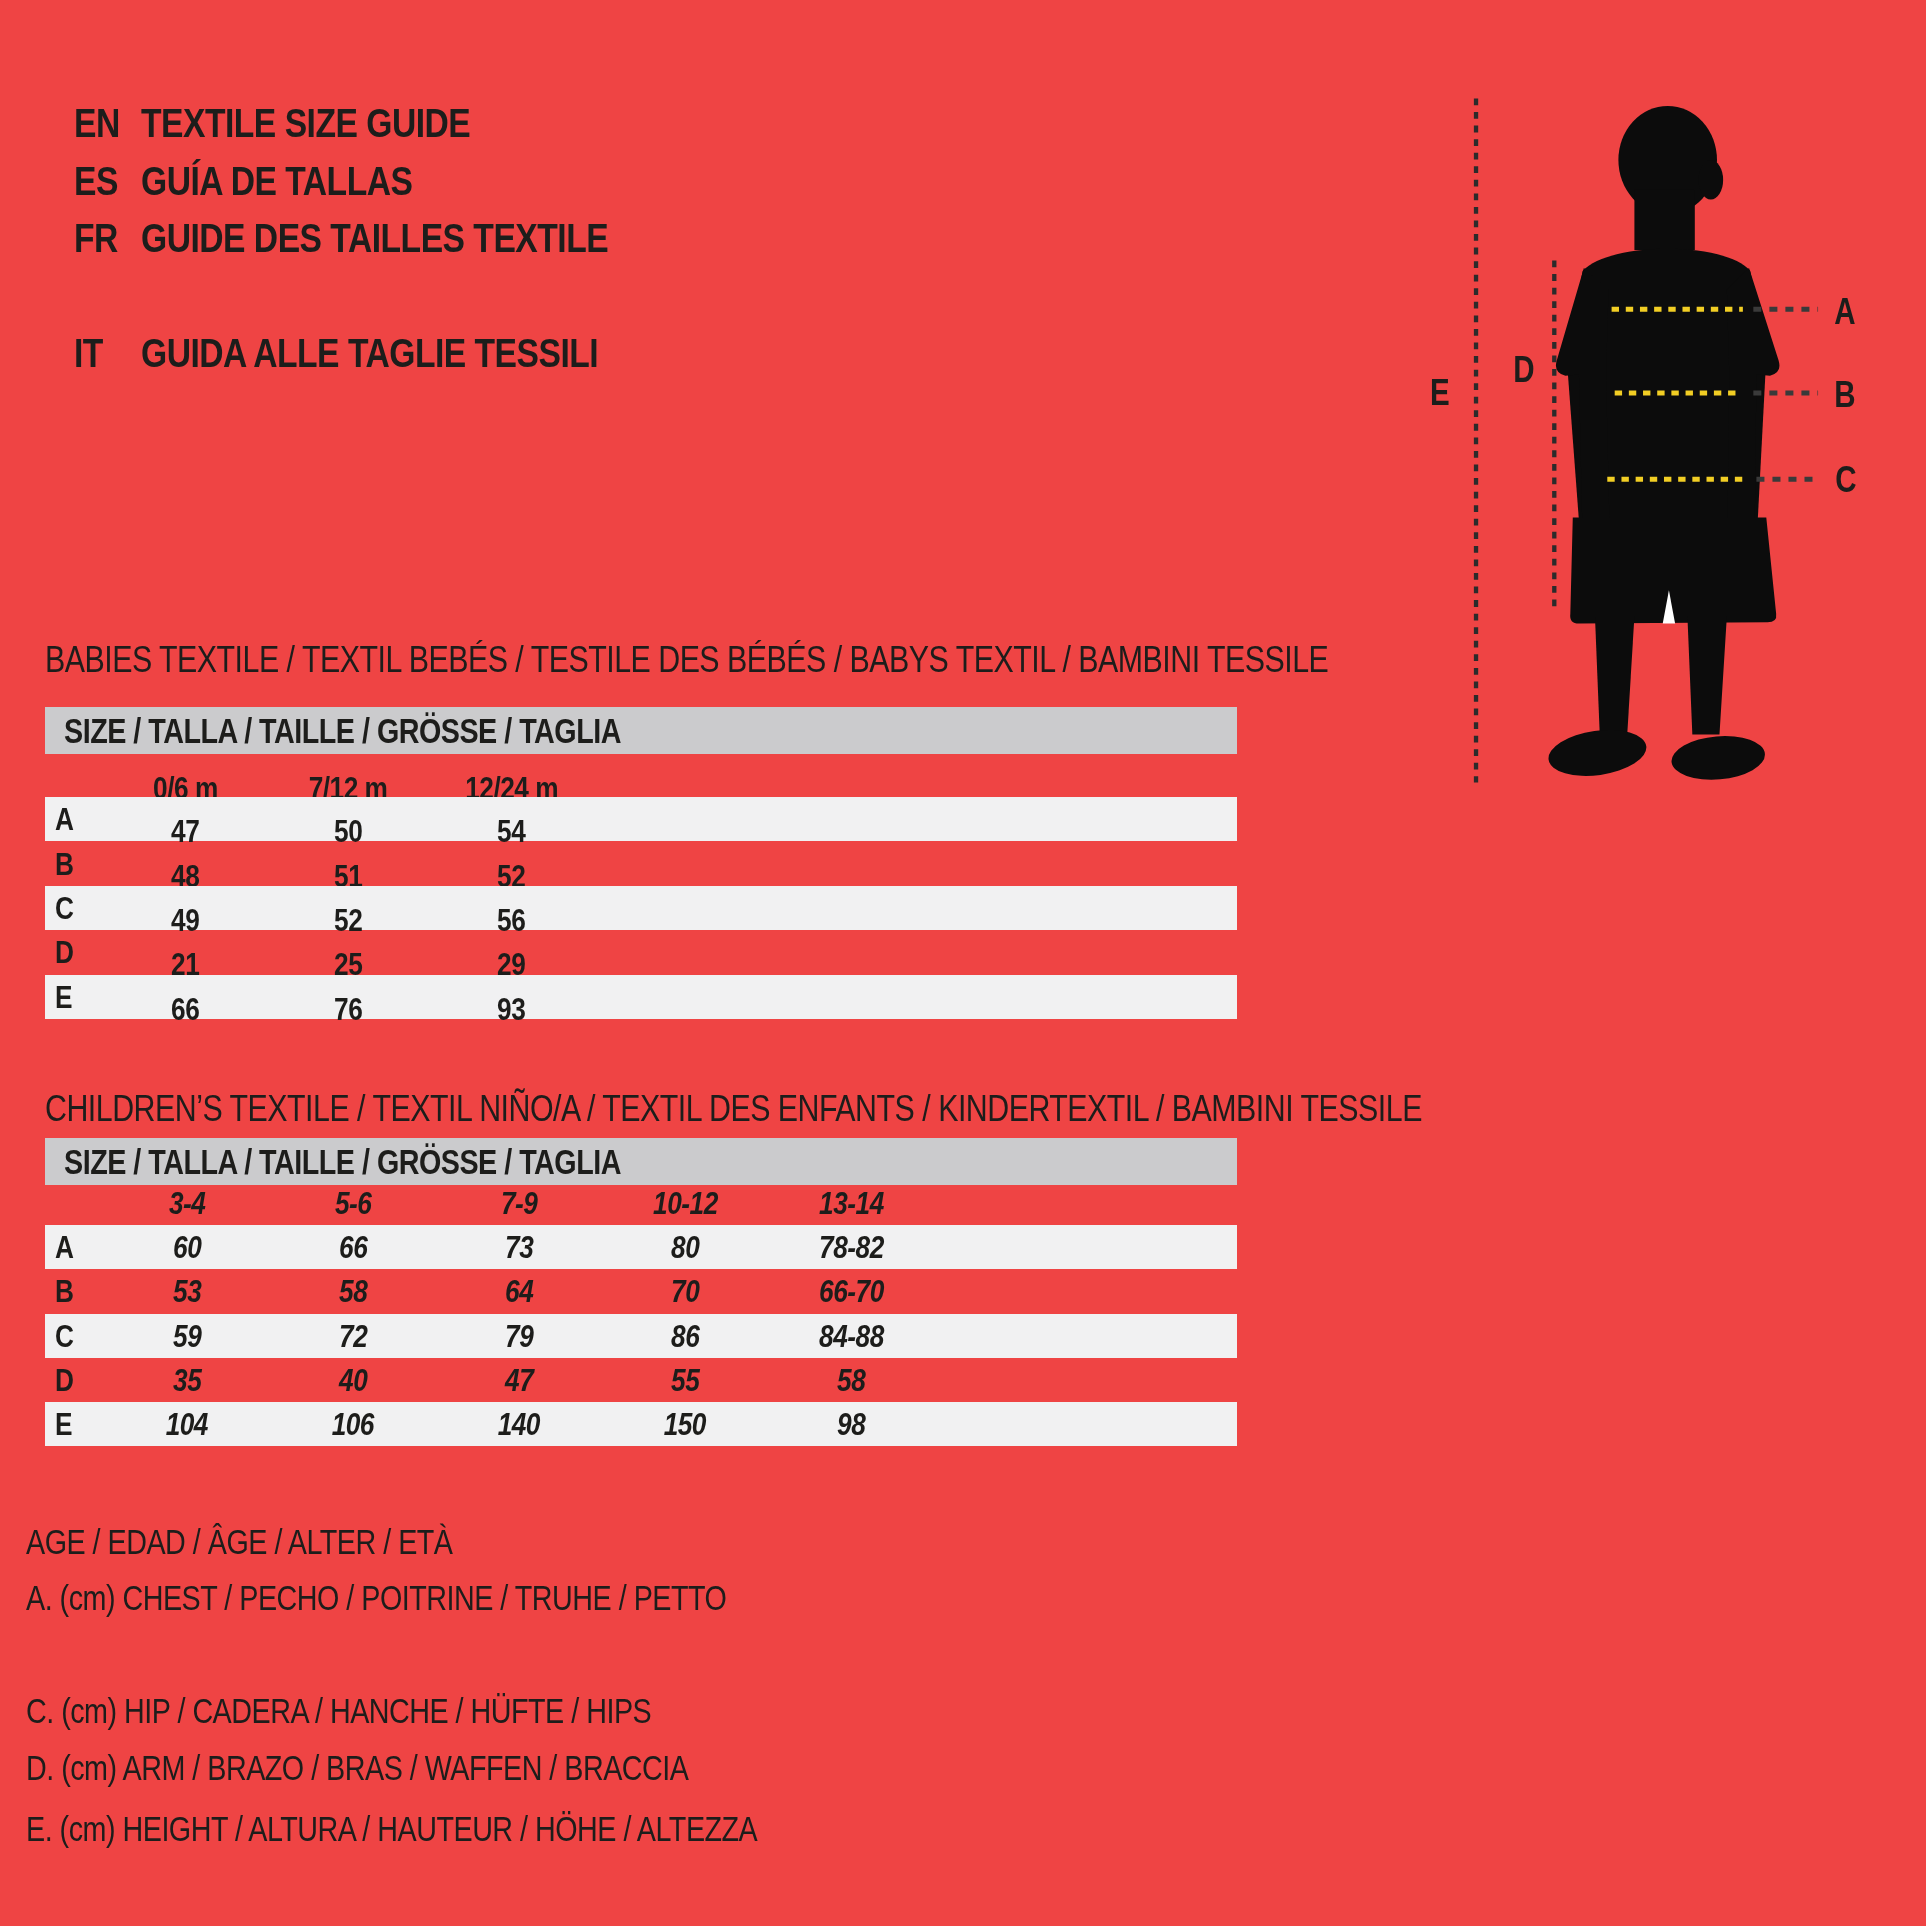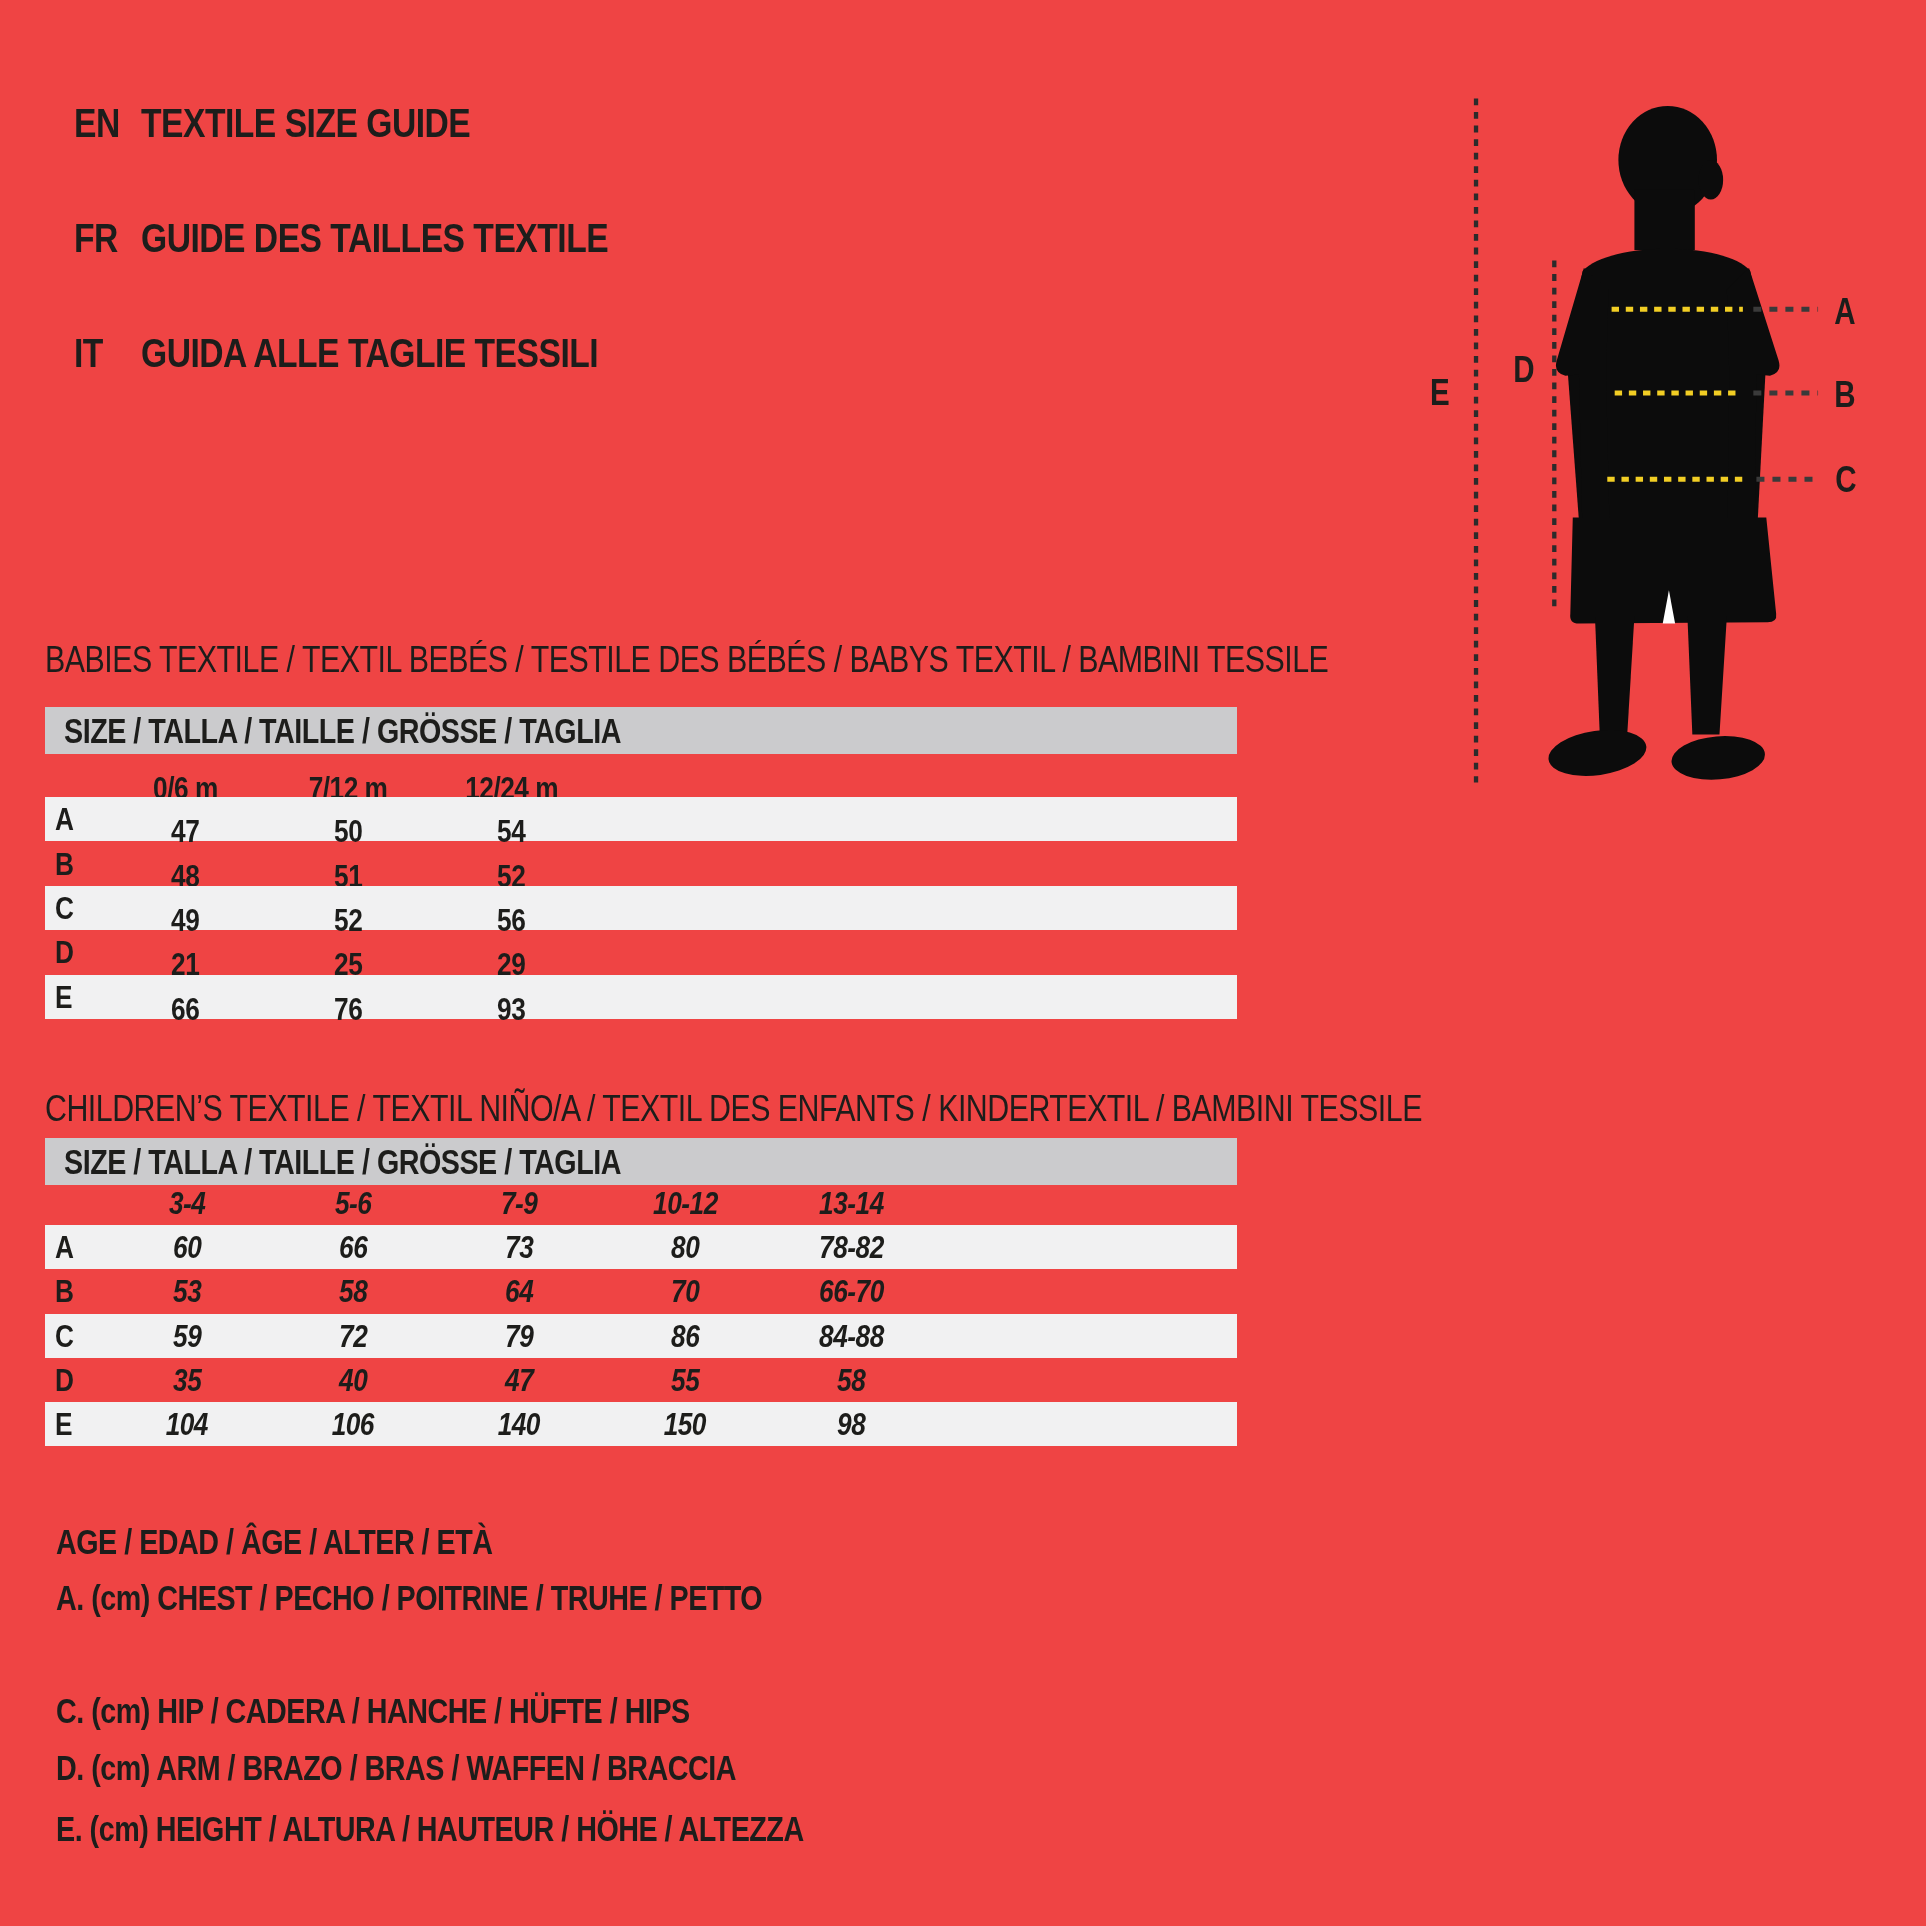--- a/index.html
+++ b/index.html
@@ -19,34 +19,38 @@
     display:flex;align-items:center;padding-left:18.5px;box-sizing:border-box;font-weight:700;font-size:35px;text-align:right;}
   
   .trow{position:absolute;left:45px;width:1192px;height:44px;display:flex;align-items:center;
     font-weight:700;font-size:32px;}
   .stripe{background:#f1f1f2;}
   .c{flex:none;}
   .lab{width:59px;padding-left:10px;box-sizing:border-box;}
   .v3{width:163px;text-align:center;margin-top:25px;}
   .v5{width:166px;text-align:center;font-style:italic;}
   
-  .legendline{position:absolute;left:56px;height:49px;display:flex;align-items:center;font-weight:700;font-size:35px;}
+  .legendline{position:absolute;left:26px;height:49px;display:flex;align-items:center;font-weight:400;font-size:35px;}
   
   .figsvg{position:absolute;left:1399px;top:86px;width:493px;height:709px;}
   .figlabel{position:absolute;width:43px;height:49px;display:flex;align-items:center;justify-content:center;
     font-weight:700;font-size:36px;}
 </style>
 </head>
 <body>
 
 <div class="page">
 
   <div class="langrow" style="top:97px">
     <span class="langcode"><span class="cond ol">EN</span></span>
     <span class="cond ol">TEXTILE SIZE GUIDE</span>
+  </div>
+  <div class="langrow" style="top:155px">
+    <span class="langcode"><span class="cond ol">ES</span></span>
+    <span class="cond ol">GUÍA DE TALLAS</span>
   </div>
   <div class="langrow" style="top:212px">
     <span class="langcode"><span class="cond ol">FR</span></span>
     <span class="cond ol">GUIDE DES TAILLES TEXTILE</span>
   </div>
   <div class="langrow" style="top:327px">
     <span class="langcode"><span class="cond ol">IT</span></span>
     <span class="cond ol">GUIDA ALLE TAGLIE TESSILI</span>
   </div>
 

